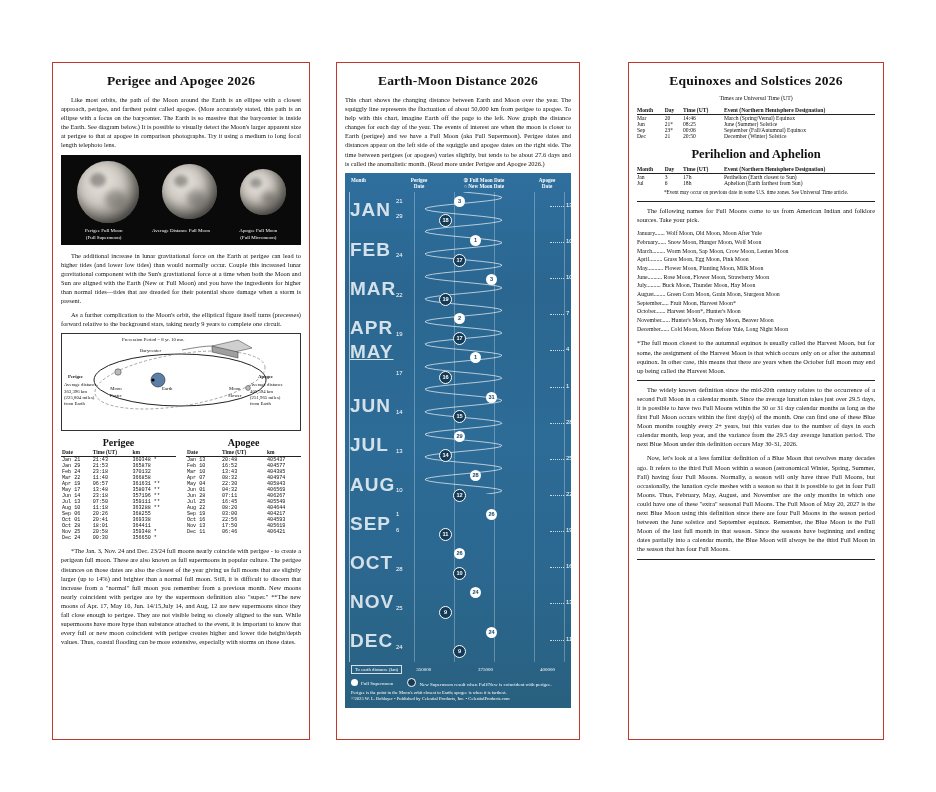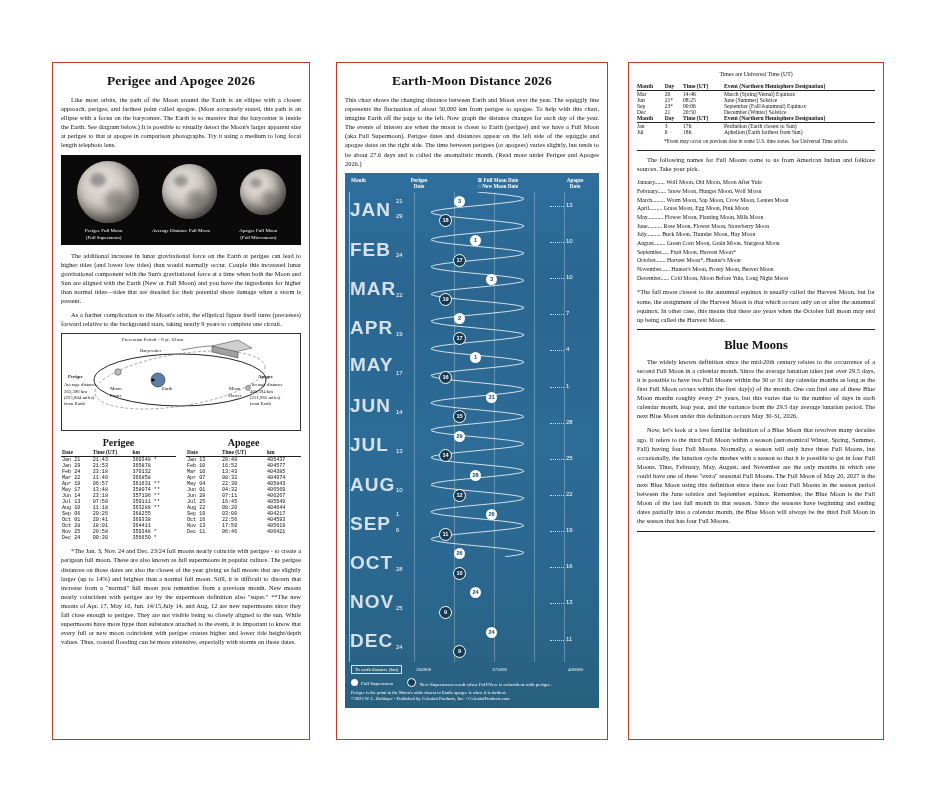--- a/index.html
+++ b/index.html
@@ -1,21 +1,21 @@
 <!DOCTYPE html>
 <html><head>
 <meta charset="utf-8">
 <style>
   html,body{margin:0;padding:0;background:#ffffff;}
   body{width:936px;height:792px;font-family:"Liberation Serif", serif;color:#111;}
   .page{position:relative;width:936px;height:792px;box-sizing:border-box;border-radius:10px;}
   .frame{position:absolute;border:1px solid #c0392b;box-sizing:border-box;}
   
   #col-left{left:52px;top:62px;width:258px;height:678px;padding:8px 8px 6px 8px;}
-  #col-mid{left:336px;top:62px;width:272px;height:678px;padding:8px 8px 6px 8px;}
+  #col-mid{left:336px;top:62px;width:244px;height:678px;padding:8px 8px 6px 8px;}
   #col-right{left:628px;top:62px;width:256px;height:678px;padding:8px 8px 6px 8px;}
 
   h1.title{font-size:13.5px;text-align:center;margin:2px 0 6px 0;font-weight:bold;letter-spacing:.2px;}
   h2.sect{font-size:12.5px;text-align:center;margin:8px 0 4px 0;font-weight:bold;}
   p.body{font-size:6.4px;line-height:1.42;text-align:justify;margin:0 0 5px 0;text-indent:10px;}
   p.body.noind{text-indent:0;}
   .center{text-align:center;}
   .small{font-size:5.8px;line-height:1.38;}
   .tiny{font-size:5.2px;line-height:1.35;}
 
@@ -331,21 +331,21 @@
         <div class="vgrid" style="left:184px"></div>
         <div class="vgrid" style="left:214px"></div>
 
         <svg class="squig" id="squig" viewBox="0 0 210 470" preserveAspectRatio="none">
           <path id="wave" d="M105.0 0 L126.0 2 L144.4 4 L157.8 6 L164.4 8 L163.5 10 L155.2 12 L140.5 14 L121.3 16 L100.0 18 L79.4 20 L62.0 22 L50.0 24 L45.1 26 L47.7 28 L57.7 30 L73.6 32 L93.5 34 L114.9 36 L135.0 38 L151.3 40 L161.8 42 L165.0 44 L160.6 46 L149.1 48 L132.1 50 L111.6 52 L90.2 54 L70.8 56 L55.7 58 L46.8 60 L45.4 62 L51.5 64 L64.4 66 L82.5 68 L103.4 70 L124.5 72 L143.2 74 L157.0 76 L164.2 78 L163.9 80 L156.1 82 L141.8 84 L122.9 86 L101.6 88 L80.8 90 L63.1 92 L50.7 94 L45.2 96 L47.3 98 L56.7 100 L72.2 102 L92.0 104 L113.3 106 L133.6 108 L150.3 110 L161.2 112 L165.0 114 L161.2 116 L150.2 118 L133.5 120 L113.2 122 L91.8 124 L72.1 126 L56.6 128 L47.2 130 L45.2 132 L50.8 134 L63.2 136 L81.0 138 L101.8 140 L123.0 142 L141.9 144 L156.2 146 L163.9 148 L164.2 150 L156.9 152 L143.1 154 L124.4 156 L103.2 158 L82.3 160 L64.3 162 L51.4 164 L45.4 166 L46.9 168 L55.8 170 L70.9 172 L90.4 174 L111.7 176 L132.2 178 L149.2 180 L160.6 182 L165.0 184 L161.7 186 L151.2 188 L134.9 190 L114.7 192 L93.4 194 L73.5 196 L57.6 198 L47.7 200 L45.1 202 L50.1 204 L62.1 206 L79.5 208 L100.2 210 L121.5 212 L140.7 214 L155.3 216 L163.6 218 L164.4 220 L157.7 222 L144.3 224 L125.9 226 L104.8 228 L83.8 230 L65.5 232 L52.2 234 L45.5 236 L46.5 238 L54.9 240 L69.6 242 L88.8 244 L110.1 246 L130.8 248 L148.1 250 L160.0 252 L164.9 254 L162.2 256 L152.2 258 L136.3 260 L116.3 262 L94.9 264 L74.8 266 L58.6 268 L48.2 270 L45.0 272 L49.5 274 L61.0 276 L78.1 278 L98.6 280 L119.9 282 L139.4 284 L154.4 286 L163.2 288 L164.6 290 L158.4 292 L145.5 294 L127.4 296 L106.4 298 L85.3 300 L66.7 302 L52.9 304 L45.8 306 L46.2 308 L54.0 310 L68.3 312 L87.3 314 L108.5 316 L129.3 318 L147.0 320 L159.4 322 L164.8 324 L162.7 326 L153.2 328 L137.6 330 L117.9 332 L96.5 334 L76.2 336 L59.6 338 L48.7 340 L45.0 342 L48.9 344 L59.9 346 L76.7 348 L97.0 350 L118.4 352 L138.0 354 L153.5 356 L162.8 358 L164.8 360 L159.2 362 L146.7 364 L128.9 366 L108.0 368 L86.8 370 L67.9 372 L53.7 374 L46.1 376 L45.9 378 L53.2 380 L67.1 382 L85.8 384 L106.9 386 L127.8 388 L145.8 390 L158.7 392 L164.7 394 L163.1 396 L154.1 398 L139.0 400 L119.5 402 L98.1 404 L77.7 406 L60.7 408 L49.3 410 L45.0 412 L48.3 414 L58.9 416 L75.3 418 L95.4 420 L116.8 422 L136.7 424 L152.5 426 L162.4 428 L164.9 430 L159.8 432 L147.8 434 L130.3 436 L109.6 438 L88.4 440 L69.2 442 L54.6 444 L46.4 446 L45.6 448 L52.4 450 L65.8 452 L84.3 454 L105.3 456 L126.3 458 L144.6 460 L157.9 462 L164.5 464 L163.5 466 L155.0 468 L140.3 470 " fill="none" stroke="rgba(255,255,255,.85)" stroke-width="1.2"></path>
         </svg>
       <div class="mlabel" style="top: 7.58333px;">JAN</div>
           <div class="mlabel" style="top: 46.75px;">FEB</div>
           <div class="mlabel" style="top: 85.9167px;">MAR</div>
           <div class="mlabel" style="top: 125.083px;">APR</div>
-          <div class="mlabel" style="top: 162px;">MAY</div>
+          <div class="mlabel" style="top: 149px; text-decoration: underline;">MAY</div>
           <div class="mlabel" style="top: 203.417px;">JUN</div>
           <div class="mlabel" style="top: 242.583px;">JUL</div>
           <div class="mlabel" style="top: 281.75px;">AUG</div>
           <div class="mlabel" style="top: 320.917px;">SEP</div>
           <div class="mlabel" style="top: 360.083px;">OCT</div>
           <div class="mlabel" style="top: 399.25px;">NOV</div>
           <div class="mlabel" style="top: 438.417px;">DEC</div>
           <div class="peri-num" style="left: 46px; top: 21.5417px;">29</div>
           <div class="peri-num" style="left: 46px; top: 60.7083px;">24</div>
           <div class="peri-num" style="left: 46px; top: 99.875px;">22</div>
@@ -424,20 +424,21 @@
       <div class="legend">
         <div><span class="dot"></span><span>Full Supermoon</span></div>
         <div><span class="dot d"></span><span>New Supermoon result when Full/New is coincident with perigee.</span></div>
       </div>
       <div class="chart-foot" style="white-space:pre-line">Perigee is the point in the Moon's orbit closest to Earth; apogee is when it is farthest.
 ©2025 W. L. Bohlayer • Published by Celestial Products, Inc. • CelestialProducts.com</div>
     </div>
   </div>
 
   <div class="frame" id="col-right">
+    <h1 class="title">Equinoxes and Solstices 2026</h1>
     <div class="center small" style="margin-bottom:4px;">Times are Universal Time (UT)</div>
 
     <table class="eq">
       <thead>
           <tr>
         <th>Month</th>
         <th>Day</th>
         <th>Time (UT)</th>
         <th>Event (Northern Hemisphere Designation)</th>
       </tr>
@@ -463,20 +464,21 @@
           </tr>
           <tr>
             <td>Dec</td>
             <td>21</td>
             <td>20:50</td>
             <td>December (Winter) Solstice</td>
           </tr>
         </tbody>
     </table>
 
+    <h2 class="sect">Perihelion and Aphelion</h2>
     <table class="eq">
       <thead>
           <tr>
         <th>Month</th>
         <th>Day</th>
         <th>Time (UT)</th>
         <th>Event (Northern Hemisphere Designation)</th>
       </tr>
         </thead>
       <tbody id="per-body">
@@ -508,20 +510,19 @@
         <div>July.......... Buck Moon, Thunder Moon, Hay Moon</div>
         <div>August........ Green Corn Moon, Grain Moon, Sturgeon Moon</div>
         <div>September..... Fruit Moon, Harvest Moon*</div>
         <div>October....... Harvest Moon*, Hunter's Moon</div>
         <div>November...... Hunter's Moon, Frosty Moon, Beaver Moon</div>
         <div>December...... Cold Moon, Moon Before Yule, Long Night Moon</div>
       </div>
     <p class="body noind" style="margin-top:5px">*The full moon closest to the autumnal equinox is usually called the Harvest Moon, but for some, the assignment of the Harvest Moon is that which occurs only on or after the autumnal equinox. In other case, this means that there are years when the October full moon may end up being called the Harvest Moon.</p>
 
     <hr class="rule">
-    <h2 class="sect">Blue Moons</h2>
     <p class="body">The widely known definition since the mid-20th century relates to the occurrence of a second Full Moon in a calendar month. Since the average lunation takes just over 29.5 days, it is possible to have two Full Moons within the 30 or 31 day calendar months as long as the first Full Moon occurs within the first day(s) of the month. One can find one of these Blue Moon months roughly every 2+ years, but this varies due to the number of days in each calendar month, leap year, and the variance from the 29.5 day average lunation period. The next Blue Moon under this definition occurs May 30-31, 2026.</p>
     <p class="body">Now, let's look at a less familiar definition of a Blue Moon that revolves many decades ago. It refers to the third Full Moon within a season (astronomical Winter, Spring, Summer, Fall) having four Full Moons. Normally, a season will only have three Full Moons, but occasionally, the lunation cycle meshes with a season so that it is possible to get in four Full Moons. Thus, February, May, August, and November are the only months in which one could have one of these "extra" seasonal Full Moons. The Full Moon of May 20, 2027 is the next Blue Moon using this definition since there are four Full Moons in the season period between the June solstice and September equinox.  Remember, the Blue Moon is the Full Moon of the last full month in that season. Since the seasons have beginning and ending dates partially into a calendar month, the Blue Moon will always be the third Full Moon in the season that has four Full Moons.</p>
 
     <hr class="rule">
   </div>
 
 </div>
 
 </body></html>

